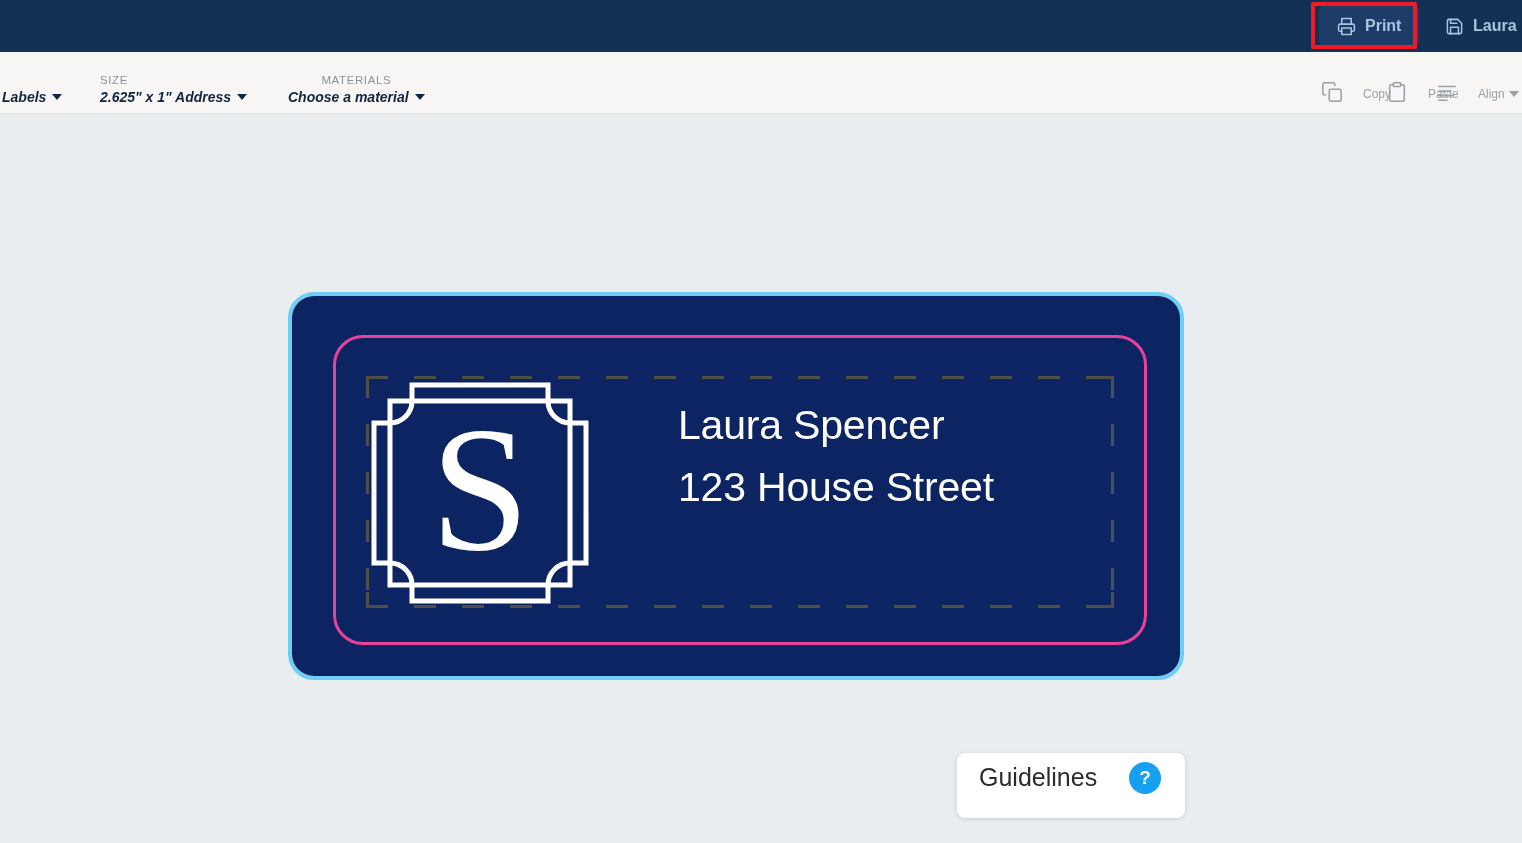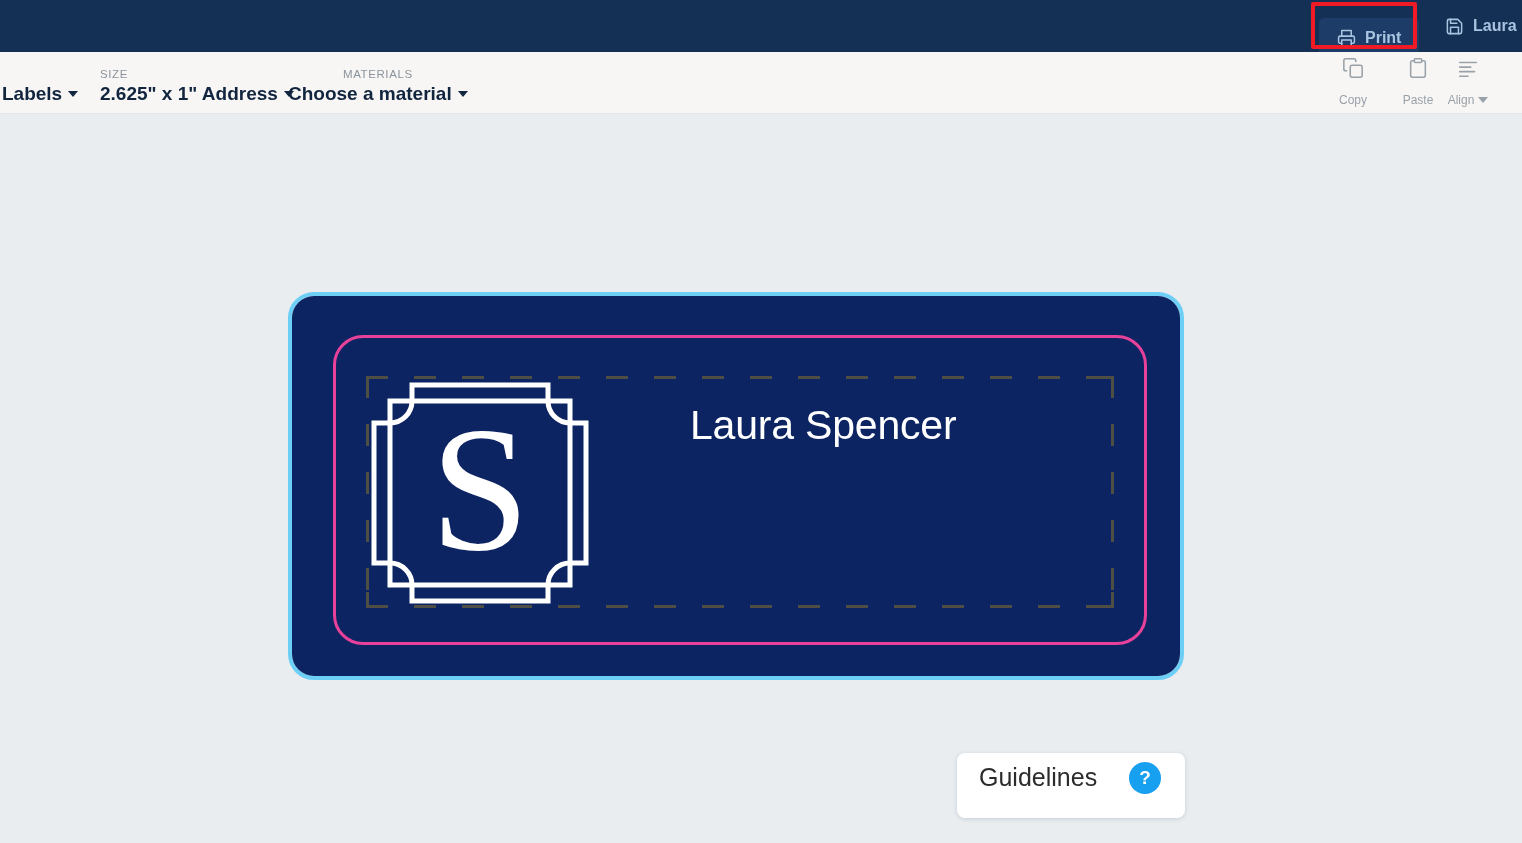--- a/index.html
+++ b/index.html
@@ -39,21 +39,21 @@
   .nav-btn svg { display: block; }
 
   #print-highlight {
     position: absolute;
     left: 1311px; top: 2px;
     width: 106px; height: 47px;
     border: 4px solid #f01b25;
     border-radius: 2px;
     pointer-events: none;
   }
-  #print-button-wrap { position: absolute; left: 1319px; top: 18px; }
+  #print-button-wrap { position: absolute; left: 1319px; top: 6px; }
   #save-button-wrap  { position: absolute; left: 1427px; top: 6px; }
 
   
   #toolbar {
     position: absolute;
     top: 52px; left: 0;
     width: 1522px; height: 62px;
     background: #f7f6f5;
     border-bottom: 1px solid #e4e6e8;
   }
@@ -66,50 +66,50 @@
     margin-top: 28px;
   }
   .tb-label {
     font-size: 11.5px;
     letter-spacing: 0.6px;
     color: #8b949c;
     font-weight: normal;
     text-transform: uppercase;
   }
   .tb-value {
-    font-size: 19px;
+    font-size: 14px;
     font-weight: bold;
     color: #12253f;
     display: flex;
     align-items: center;
     gap: 6px;
     cursor: pointer;
     white-space: nowrap;
+    font-style: italic;
   }
   .caret {
     width: 0; height: 0;
     border-left: 5px solid transparent;
     border-right: 5px solid transparent;
     border-top: 6px solid #12253f;
     display: inline-block;
   }
   .caret.light { border-top-color: #9aa2a9; }
 
   #grp-labels    { left: 2px; }
   #grp-size      { left: 100px; }
   #grp-materials { left: 288px; align-items: center; }
 
   .tb-icon-btn {
     position: absolute;
     bottom: 6px;
     width: 64px;
     display: flex;
-    flex-direction: column;
-    align-items: center;
-    gap: 10px;
+    align-items: center;
+    gap: 20px;
     cursor: pointer;
   }
   .tb-icon-btn .ic-label {
     font-size: 12px;
     color: #9aa2a9;
     display: flex;
     align-items: center;
     gap: 4px;
   }
   #btn-copy  { left: 1321px; }
@@ -207,21 +207,21 @@
   #address-block {
     position: absolute;
     left: 386px; top: 98px;
     width: 430px;
     color: #ffffff;
     font-size: 41px;
     line-height: 62px;
     font-weight: normal;
     letter-spacing: -0.2px;
   }
-  #address-block div { white-space: nowrap; margin-left: 12px; }
+  #address-block div { white-space: nowrap; }
 
   
   #guidelines-widget {
     position: absolute;
     left: 957px; top: 639px;
     width: 228px; height: 65px;
     background: #ffffff;
     border-radius: 8px;
     box-shadow: 0 1px 4px rgba(20,50,90,0.16);
     display: flex;
@@ -369,20 +369,21 @@
                    A 22 22 0 0 0 22 184 H 6 V 44 H 22
                    A 22 22 0 0 0 44 22 Z" fill="none" stroke="#ffffff" stroke-width="5"></path>
 
           <rect x="22" y="22" width="180" height="184" fill="none" stroke="#ffffff" stroke-width="5"></rect>
         </svg>
         <div id="monogram-letter">S</div>
       </div>
 
       <div id="address-block">
         <div>Laura Spencer</div>
+        <div>123 House Street</div>
       </div>
 
     </div>
   </div>
 
   <div id="guidelines-widget">
     <span id="guidelines-label">Guidelines</span>
     <span id="guidelines-help">?</span>
   </div>
 

